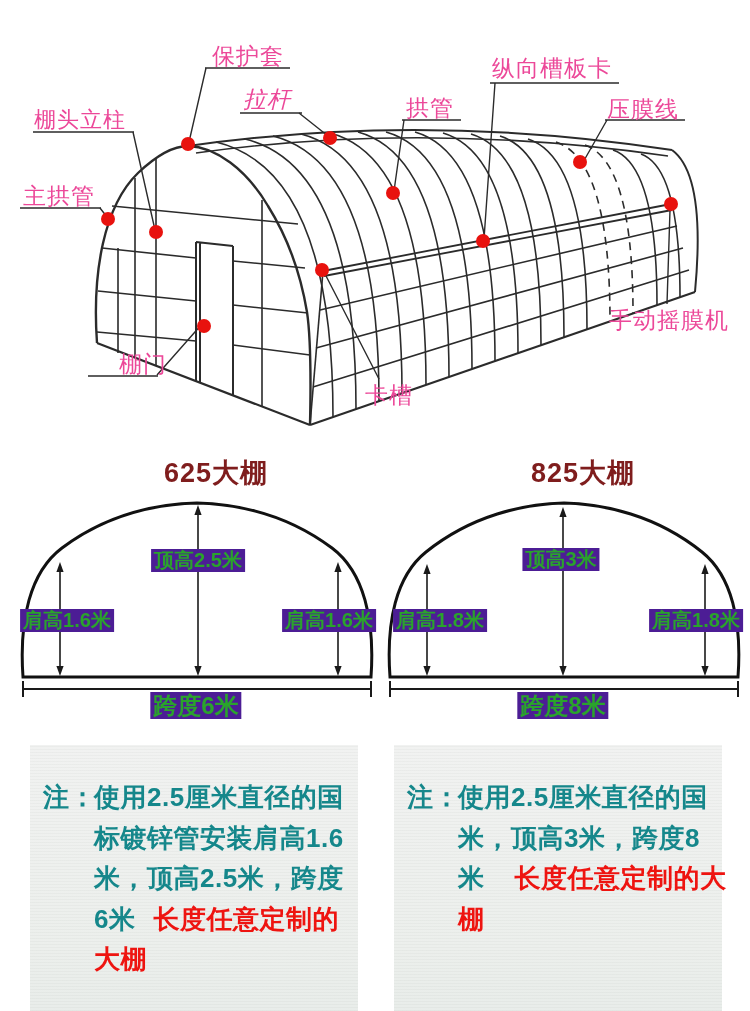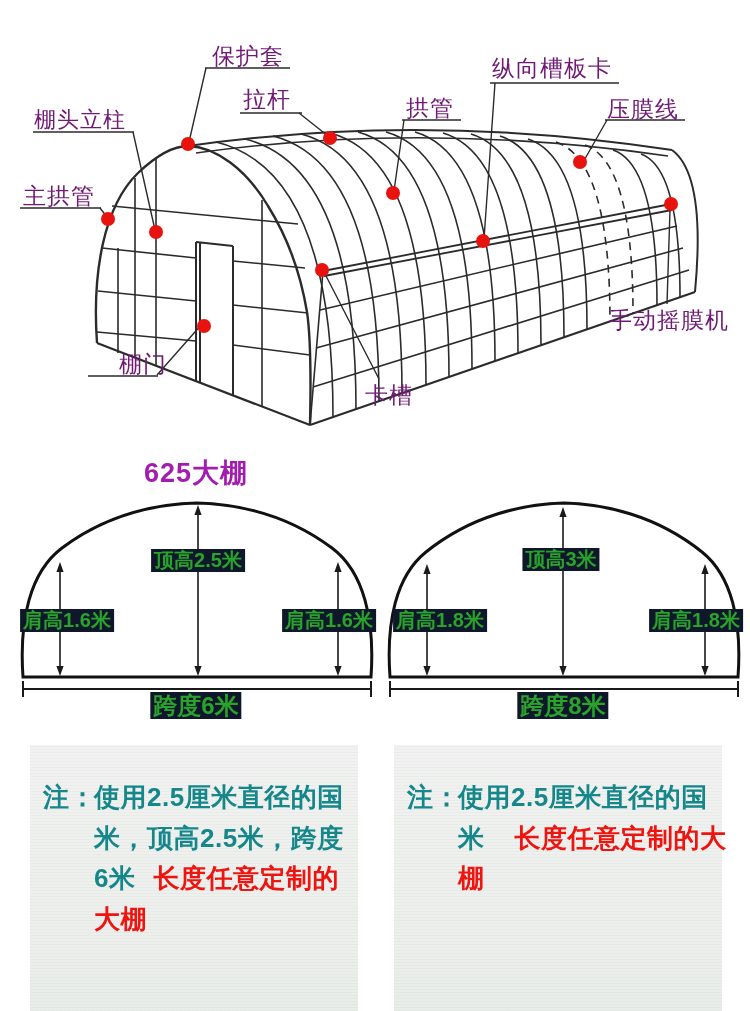--- a/index.html
+++ b/index.html
@@ -1,36 +1,36 @@
 <!DOCTYPE html>
 <html><head>
 <meta charset="utf-8">
 <style>
   html,body{margin:0;padding:0;background:#ffffff;}
   .page{position:relative;width:750px;height:1011px;background:#ffffff;overflow:hidden;
         font-family:"Liberation Sans","DejaVu Sans",sans-serif;}
   svg.linework{position:absolute;left:0;top:0;pointer-events:none;}
   
-  .plabel{position:absolute;color:#701a75;font-size:23px;letter-spacing:1px;white-space:nowrap;}
+  .plabel{position:absolute;color:#ec4899;font-size:23px;letter-spacing:1px;white-space:nowrap;}
   .lbl-protective-sleeve{left:212px;top:41px;}
-  .lbl-tie-rod{left:243px;top:84px;}
+  .lbl-tie-rod{left:243px;top:84px;font-style:italic;}
   .lbl-arch-pipe{left:406px;top:93px;}
   .lbl-channel-clip{left:492px;top:53px;}
   .lbl-film-line{left:607px;top:94px;}
   .lbl-end-post{left:34px;top:105px;font-size:22px;}
   .lbl-main-arch{left:23px;top:181px;text-align:right;}
   .lbl-shed-door{left:97px;top:349px;margin-left:22px;}
   .lbl-channel-slot{left:365px;top:380px;}
   .lbl-film-roller{left:609px;top:305px;text-align:right;}
   
-  .sec-title{position:absolute;transform:translateX(-50%);font-size:27px;font-weight:bold;color:#a21caf;letter-spacing:1px;white-space:nowrap;}
+  .sec-title{position:absolute;transform:translateX(-50%);font-size:27px;font-weight:bold;color:#7f1d1d;letter-spacing:1px;white-space:nowrap;margin-left:20px;}
   .t625{left:196px;top:455px;} .t825{left:563px;top:455px;}
   
   .dim{position:absolute;transform:translateX(-50%);color:#2aa32c;font-weight:bold;font-size:20px;
-       background:#0f172a;padding:0 3px;white-space:nowrap;line-height:23px;}
+       background:#4c1d95;padding:0 3px;white-space:nowrap;line-height:23px;}
   .d625-top{left:198px;top:549px;}
   .d625-shl{left:67px;top:609px;}
   .d625-shr{left:329px;top:609px;}
   .d625-span{left:196px;top:692px;font-size:24px;line-height:27px;text-align:right;}
   .d825-top{left:561px;top:548px;}
   .d825-shl{left:440px;top:609px;}
   .d825-shr{left:696px;top:609px;}
   .d825-span{left:563px;top:692px;font-size:24px;line-height:27px;}
   
   .note{position:absolute;top:745px;width:328px;height:290px;
@@ -145,41 +145,44 @@
   <div class="plabel lbl-arch-pipe">拱管</div>
   <div class="plabel lbl-channel-clip">纵向槽板卡</div>
   <div class="plabel lbl-film-line">压膜线</div>
   <div class="plabel lbl-end-post">棚头立柱</div>
   <div class="plabel lbl-main-arch">主拱管</div>
   <div class="plabel lbl-shed-door">棚门</div>
   <div class="plabel lbl-channel-slot">卡槽</div>
   <div class="plabel lbl-film-roller">手动摇膜机</div>
 
   <div class="sec-title t625">625大棚</div>
+  <div class="sec-title t825">825大棚</div>
 
   <div class="dim d625-top">顶高2.5米</div>
   <div class="dim d625-shl">肩高1.6米</div>
   <div class="dim d625-shr">肩高1.6米</div>
   <div class="dim d625-span">跨度6米</div>
 
   <div class="dim d825-top">顶高3米</div>
   <div class="dim d825-shl">肩高1.8米</div>
   <div class="dim d825-shr">肩高1.8米</div>
   <div class="dim d825-span">跨度8米</div>
 
   <div class="note note-left">
     <div class="note-body">
       <div class="nline first"><span class="prefix">注：</span><span class="teal">使用2.5厘米直径的国</span></div>
+      <div class="nline"><span class="teal">标镀锌管安装肩高1.6</span></div>
       <div class="nline"><span class="teal">米，顶高2.5米，跨度</span></div>
       <div class="nline"><span class="teal">6米</span><span class="nred gap">长度任意定制的</span></div>
       <div class="nline"><span class="nred">大棚</span></div>
     </div>
   </div>
 
   <div class="note note-right">
     <div class="note-body">
       <div class="nline first"><span class="prefix">注：</span><span class="teal">使用2.5厘米直径的国</span></div>
+      <div class="nline"><span class="teal">米，顶高3米，跨度8</span></div>
       <div class="nline"><span class="teal">米</span><span class="nred gap">长度任意定制的大</span></div>
       <div class="nline"><span class="nred">棚</span></div>
     </div>
   </div>
 
 </div>
 
 </body></html>

